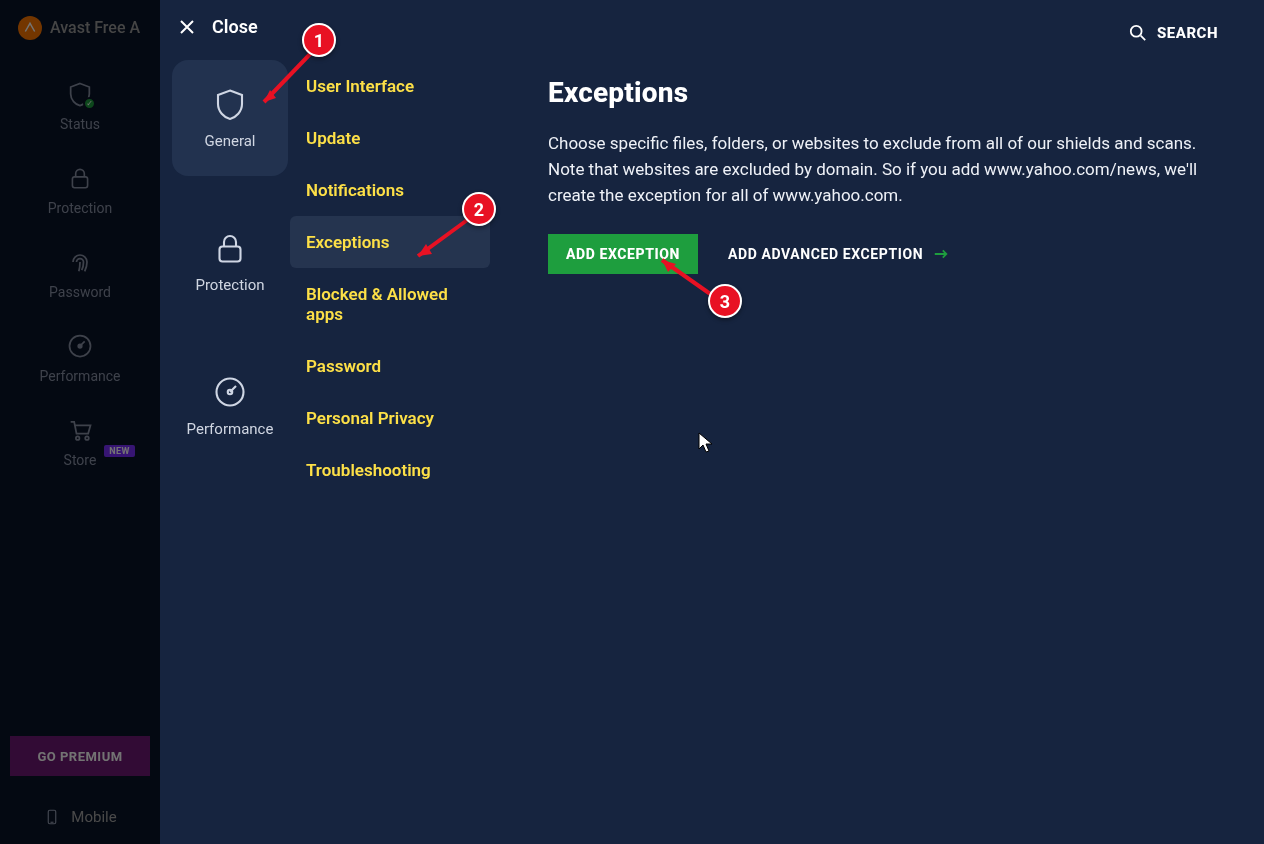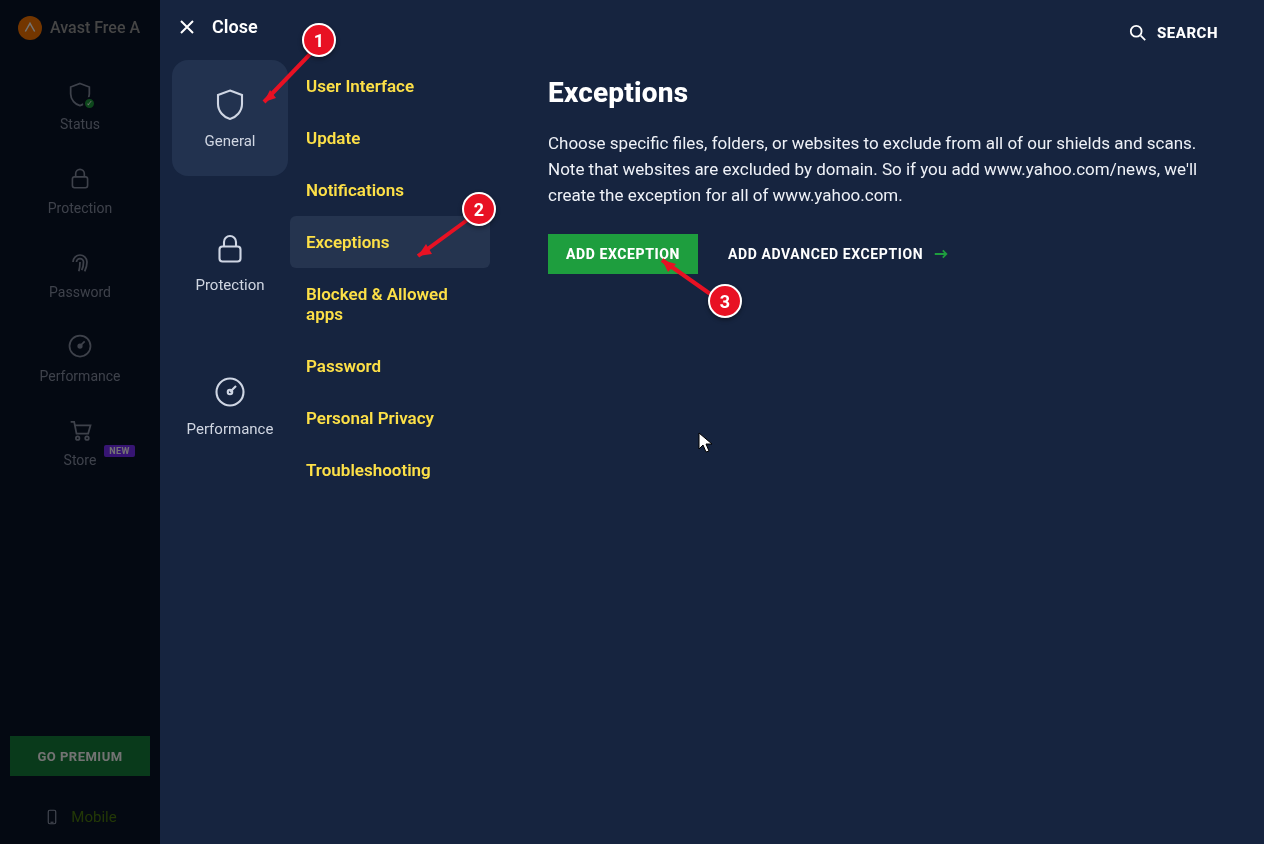--- a/index.html
+++ b/index.html
@@ -8,22 +8,22 @@
   
   .app-sidebar { position:absolute; left:0; top:0; width:160px; height:844px; background:#0a1428; display:flex; flex-direction:column; align-items:center; padding-top:0; }
   .app-title { display:flex; align-items:center; gap:8px; height:55px; width:100%; padding-left:18px; color:#999; font-size:16px; font-weight:500; }
   .logo-circle { width:24px; height:24px; border-radius:50%; background:#ff7800; display:flex; align-items:center; justify-content:center; font-size:14px; color:#fff; font-weight:700; }
   .nav-items { display:flex; flex-direction:column; width:100%; padding-top:25px; gap:32px; align-items:center; }
   .nav-item { display:flex; flex-direction:column; align-items:center; gap:8px; color:#8a92a6; font-size:14px; width:100%; position:relative; }
   .nav-item .icon { width:28px; height:28px; display:flex; align-items:center; justify-content:center; }
   .nav-icon-svg { stroke:#8a92a6; fill:none; stroke-width:1.5; }
   .new-badge { position:absolute; top:-3px; right:25px; background:#7b2fff; color:#fff; font-size:9px; font-weight:700; padding:1px 5px; border-radius:2px; letter-spacing:0.5px;margin-top:32px; }
   .status-dot { position:absolute; bottom:-2px; right:-2px; width:13px; height:13px; border-radius:50%; background:#1e9e3e; border:2px solid #0a1428; display:flex; align-items:center; justify-content:center; color:#fff; font-size:8px; }
-  .go-premium { position:absolute; bottom:68px; left:10px; right:10px; height:40px; background:#15803d; color:#fff; font-size:13px; font-weight:700; border:none; letter-spacing:0.5px; }
-  .mobile-link { position:absolute; bottom:18px; left:0; right:0; display:flex; align-items:center; justify-content:center; gap:10px; color:#4d7c0f; font-size:15px; }
+  .go-premium { position:absolute; bottom:68px; left:10px; right:10px; height:40px; background:#701a75; color:#fff; font-size:13px; font-weight:700; border:none; letter-spacing:0.5px; }
+  .mobile-link { position:absolute; bottom:18px; left:0; right:0; display:flex; align-items:center; justify-content:center; gap:10px; color:#a3a3a3; font-size:15px; }
 
   
   .dim { position:absolute; left:0; top:0; width:160px; height:844px; background:rgba(0,0,0,0.55); pointer-events:none; }
 
   
   .settings { position:absolute; left:160px; top:0; right:0; bottom:0; background:#16243f; display:flex; }
   .close-btn { position:absolute; left:18px; top:16px; display:flex; align-items:center; gap:16px; color:#fff; font-size:18px; font-weight:600; background:none; border:none; cursor:pointer; }
   .close-x { width:18px; height:18px; stroke:#fff; stroke-width:2; fill:none; }
   .search-btn { position:absolute; right:46px; top:16px; display:flex; align-items:center; gap:10px; color:#fff; font-size:15px; font-weight:800; letter-spacing:0.5px; background:none; border:none; cursor:pointer;margin-top:8px; }
   .search-icon { width:18px; height:18px; stroke:#fff; stroke-width:2; fill:none; }

